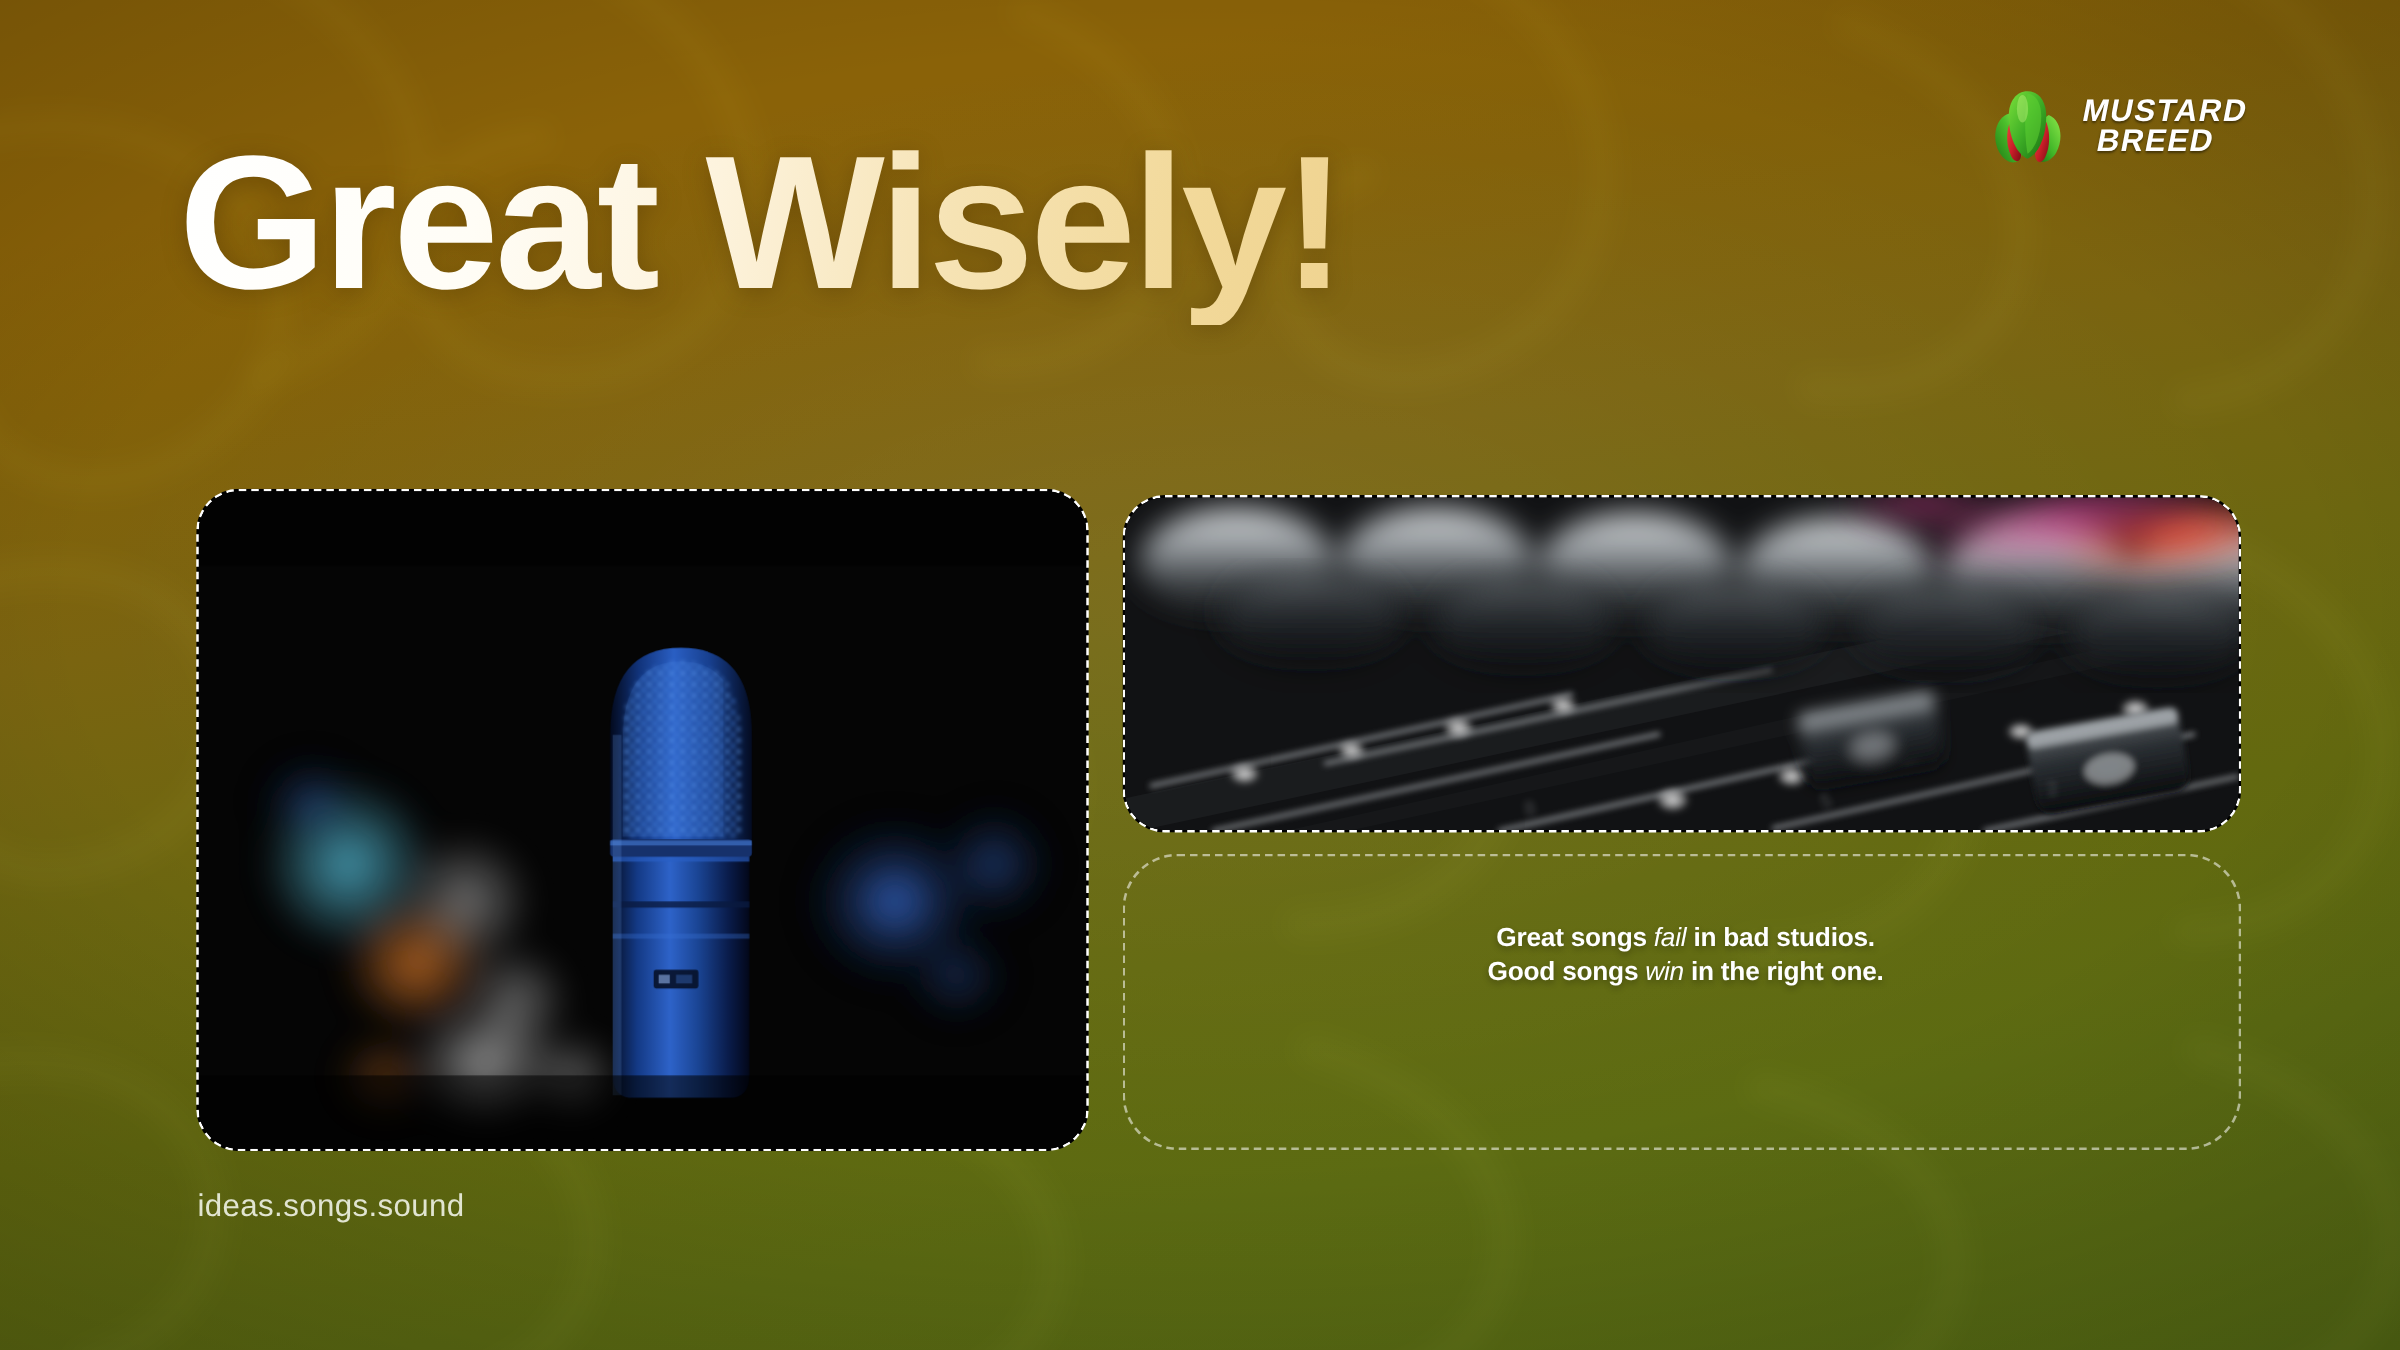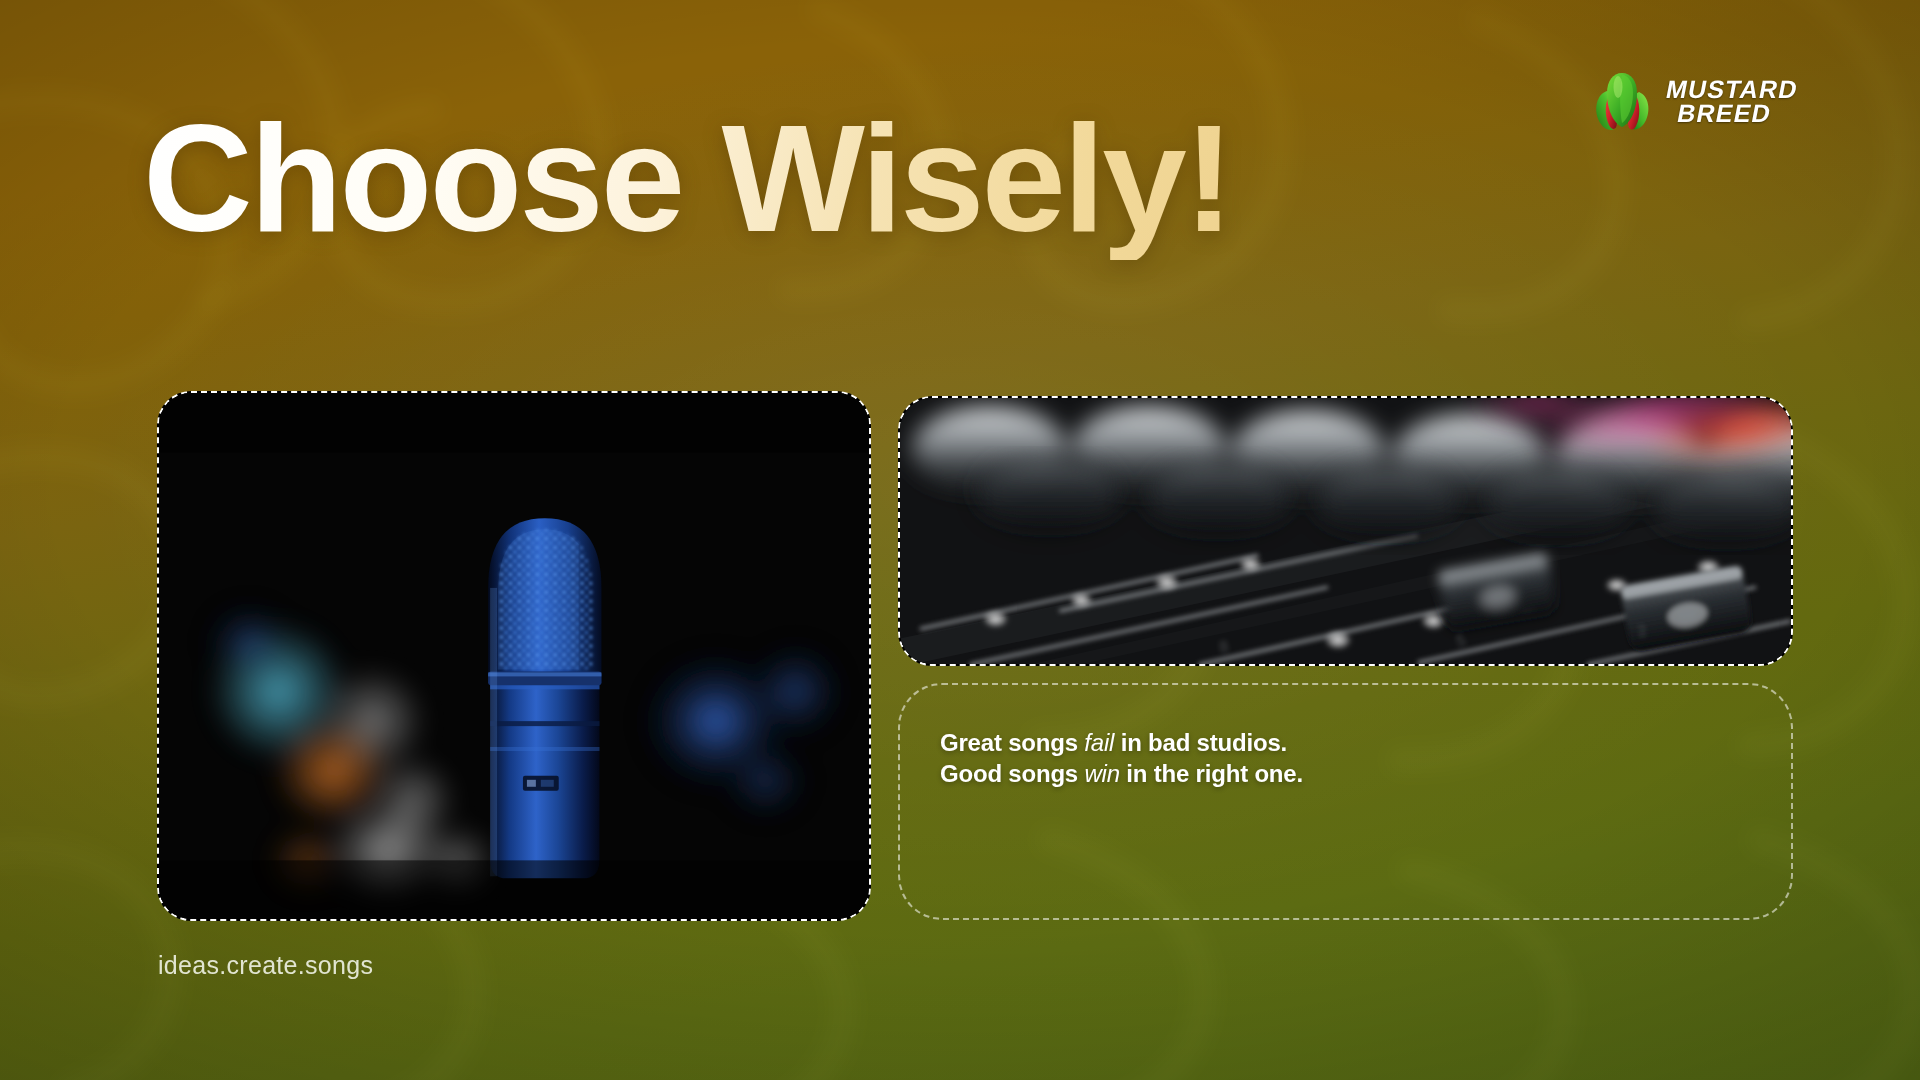--- a/index.html
+++ b/index.html
@@ -121,27 +121,28 @@
     border:2px dashed rgba(255,255,255,.55);
     border-radius:44px;
   }
   .quote-inner {
     position:absolute;
     left:21px; top:42px;
     right:34px;
   }
   .quote-lines {
     color:#ffffff;
-    font-size:24px;
+    font-size:21px;
     font-weight:bold;
     line-height:1.30;
-    text-align:left;
+    text-align:center;
     letter-spacing:-.2px;
     text-shadow:0 2px 5px rgba(0,0,0,.30);
     padding-left:19px;
+    margin-top:10px;
   }
   .quote-lines em { font-style:italic; font-weight:normal; }
 
   .tagline-row {
     display:flex; align-items:center;
     margin-top:24px;
     padding-left:19px;
   }
   .tagline {
     color:#fcd617;
@@ -238,21 +239,21 @@
       <path d="M32 6 C 41 6, 47 14, 47 26 C 47 42, 41 56, 32 60 C 23 56, 17 42, 17 26 C 17 14, 23 6, 32 6 Z" fill="url(#gGreenA)"></path>
       <path d="M32 8 C 38 8, 43 15, 43 26 C 43 40, 38 52, 32 56 C 30 46, 29 22, 32 8 Z" fill="#5FD233" opacity=".55"></path>
       <ellipse cx="28" cy="20" rx="4.5" ry="11" fill="#BAF27B" opacity=".45"></ellipse>
     </svg>
     <div class="logo-word">
       <span class="l1">MUSTARD</span>
       <span class="l2">BREED</span>
     </div>
   </div>
 
-  <h1 class="headline">Choose Wisely!</h1>
+  <h1 class="headline">Great Wisely!</h1>
 
   <div class="card card-mic">
     <svg class="photo" viewBox="0 0 714 530" preserveAspectRatio="none">
       <defs>
         <radialGradient id="bokehBlue" cx="0.5" cy="0.5" r="0.5">
           <stop offset="0" stop-color="#3A6FD8" stop-opacity="0.85"></stop>
           <stop offset="1" stop-color="#0A1836" stop-opacity="0"></stop>
         </radialGradient>
         <radialGradient id="bokehWhite" cx="0.5" cy="0.5" r="0.5">
           <stop offset="0" stop-color="#FFFFFF" stop-opacity="0.85"></stop>
@@ -460,15 +461,15 @@
   <div class="quote-box">
     <div class="quote-inner">
       <div class="quote-lines">
         <div><span>Great songs </span><em>fail</em><span> in bad studios.</span></div>
         <div><span>Good songs </span><em>win</em><span> in the right one.</span></div>
       </div>
 
     </div>
   </div>
 
-  <div class="caption">ideas.create.songs</div>
+  <div class="caption">ideas.songs.sound</div>
 
 </div>
 
 </body></html>

